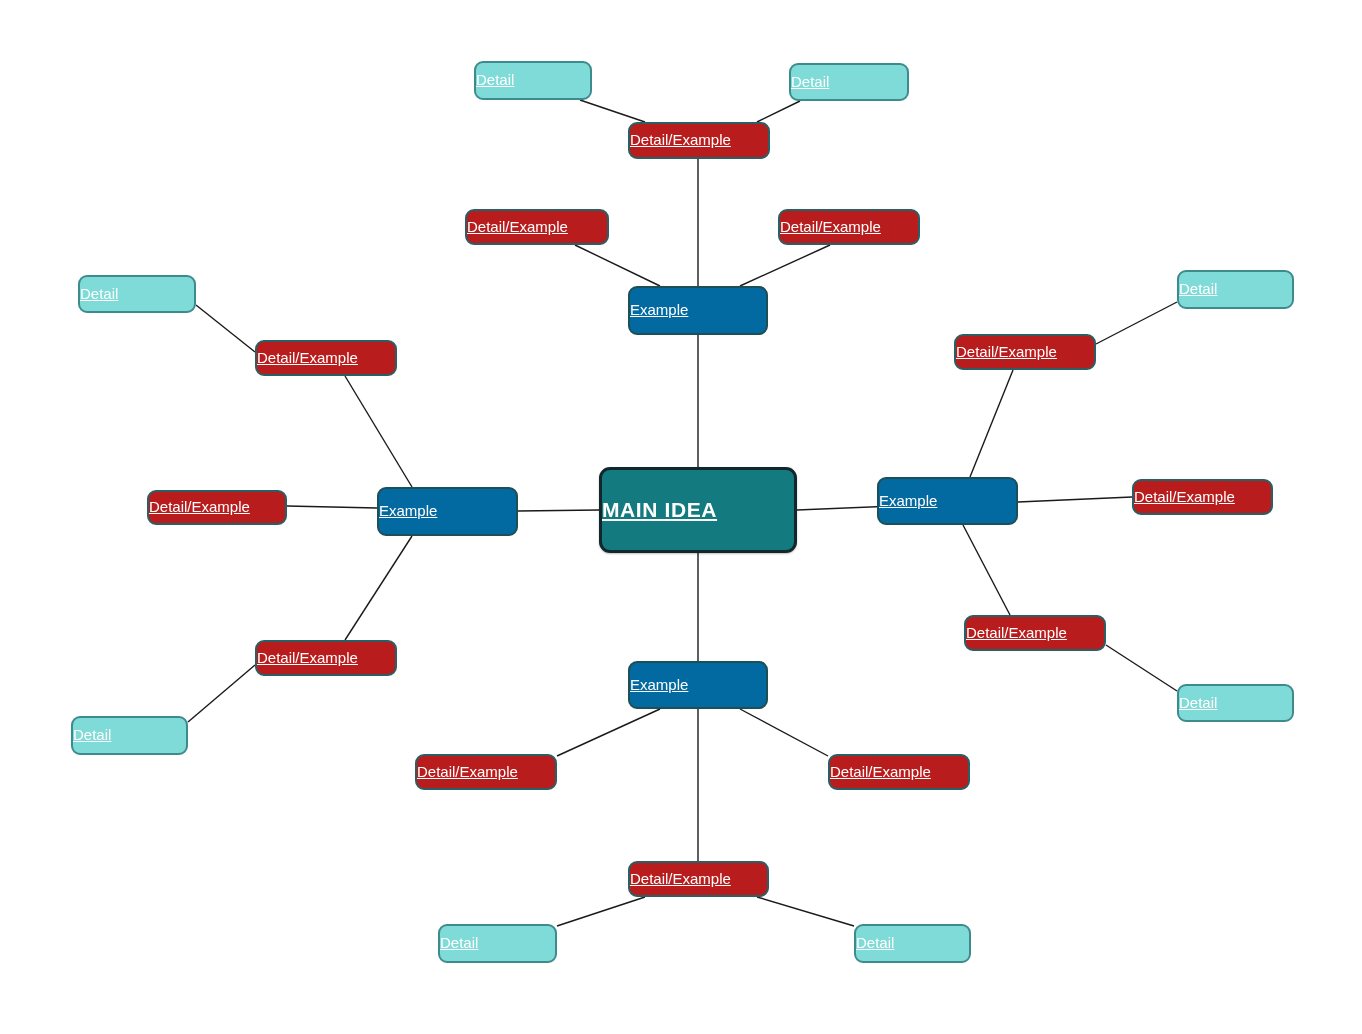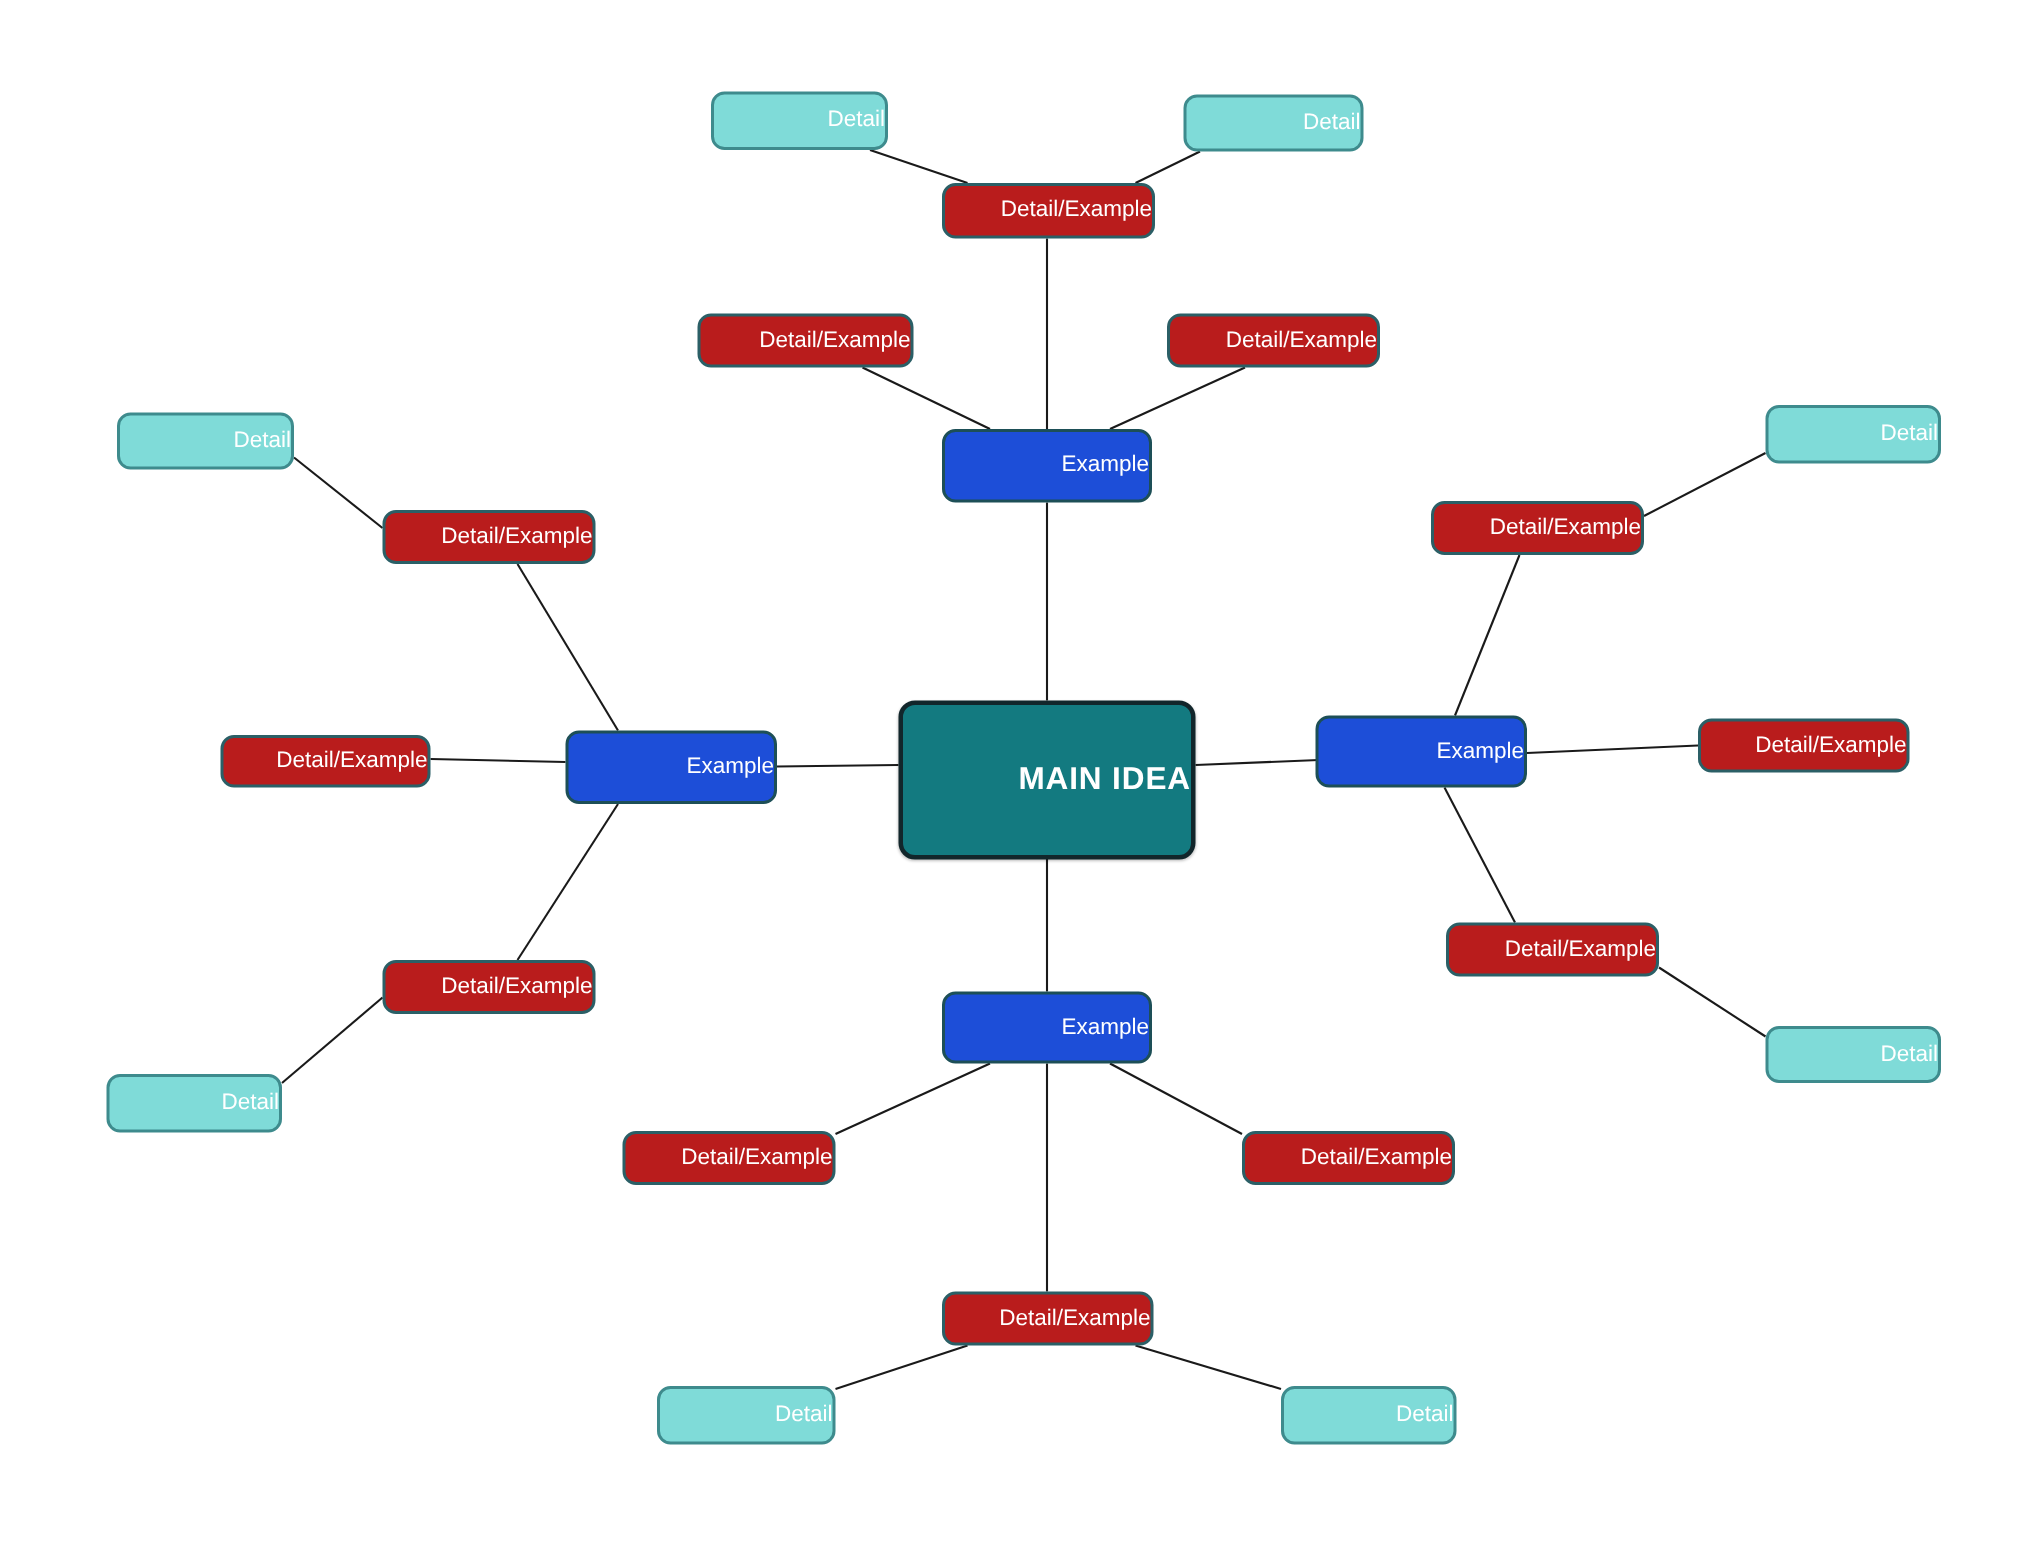--- a/index.html
+++ b/index.html
@@ -24,44 +24,45 @@
     top: 0;
     width: 1362px;
     height: 1034px;
     pointer-events: none;
   }
   .node {
     position: absolute;
     box-sizing: border-box;
     display: flex;
     align-items: center;
-    justify-content: flex-end;
+    justify-content: flex-start;
     text-align: center;
     color: #ffffff;
     border-radius: 9px;
     white-space: nowrap;
     line-height: 1.1;
+    text-decoration: underline;
   }
   .node-label {
     display: block;
     pointer-events: none;
   }
   
   .node.root {
     background: #137a80;
     border: 3px solid #12262b;
     border-radius: 11px;
     font-size: 21px;
     font-weight: bold;
     letter-spacing: 0.6px;
     box-shadow: 0 1px 2px rgba(0,0,0,0.25);
   }
   
   .node.example {
-    background: #1d4ed8;
+    background: #0369a1;
     border: 2px solid #1d4f57;
     font-size: 15px;
     font-weight: normal;
   }
   
   .node.detail-example {
     background: #b91c1c;
     border: 2px solid #2b5f66;
     font-size: 15px;
     font-weight: normal;
@@ -98,21 +99,21 @@
       <line x1="963" y1="525" x2="1010" y2="615" stroke="#1a1a1a" stroke-width="1.4"></line>
       <line x1="1096" y1="344" x2="1177" y2="302" stroke="#1a1a1a" stroke-width="1.4"></line>
       <line x1="1106" y1="645" x2="1177" y2="691" stroke="#1a1a1a" stroke-width="1.4"></line>
       <line x1="660" y1="709" x2="557" y2="756" stroke="#1a1a1a" stroke-width="1.4"></line>
       <line x1="740" y1="709" x2="828" y2="756" stroke="#1a1a1a" stroke-width="1.4"></line>
       <line x1="698" y1="709" x2="698" y2="861" stroke="#1a1a1a" stroke-width="1.4"></line>
       <line x1="645" y1="897" x2="557" y2="926" stroke="#1a1a1a" stroke-width="1.4"></line>
       <line x1="757" y1="897" x2="854" y2="926" stroke="#1a1a1a" stroke-width="1.4"></line>
     </svg>
   <div id="node-layer">
-      <div class="node root" style="left: 599px; top: 467px; width: 198px; height: 106px;">
+      <div class="node root" style="left: 599px; top: 467px; width: 198px; height: 86px;">
         <span class="node-label">MAIN IDEA</span>
       </div>
       <div class="node example" style="left: 628px; top: 286px; width: 140px; height: 49px;">
         <span class="node-label">Example</span>
       </div>
       <div class="node example" style="left: 377px; top: 487px; width: 141px; height: 49px;">
         <span class="node-label">Example</span>
       </div>
       <div class="node example" style="left: 877px; top: 477px; width: 141px; height: 48px;">
         <span class="node-label">Example</span>

